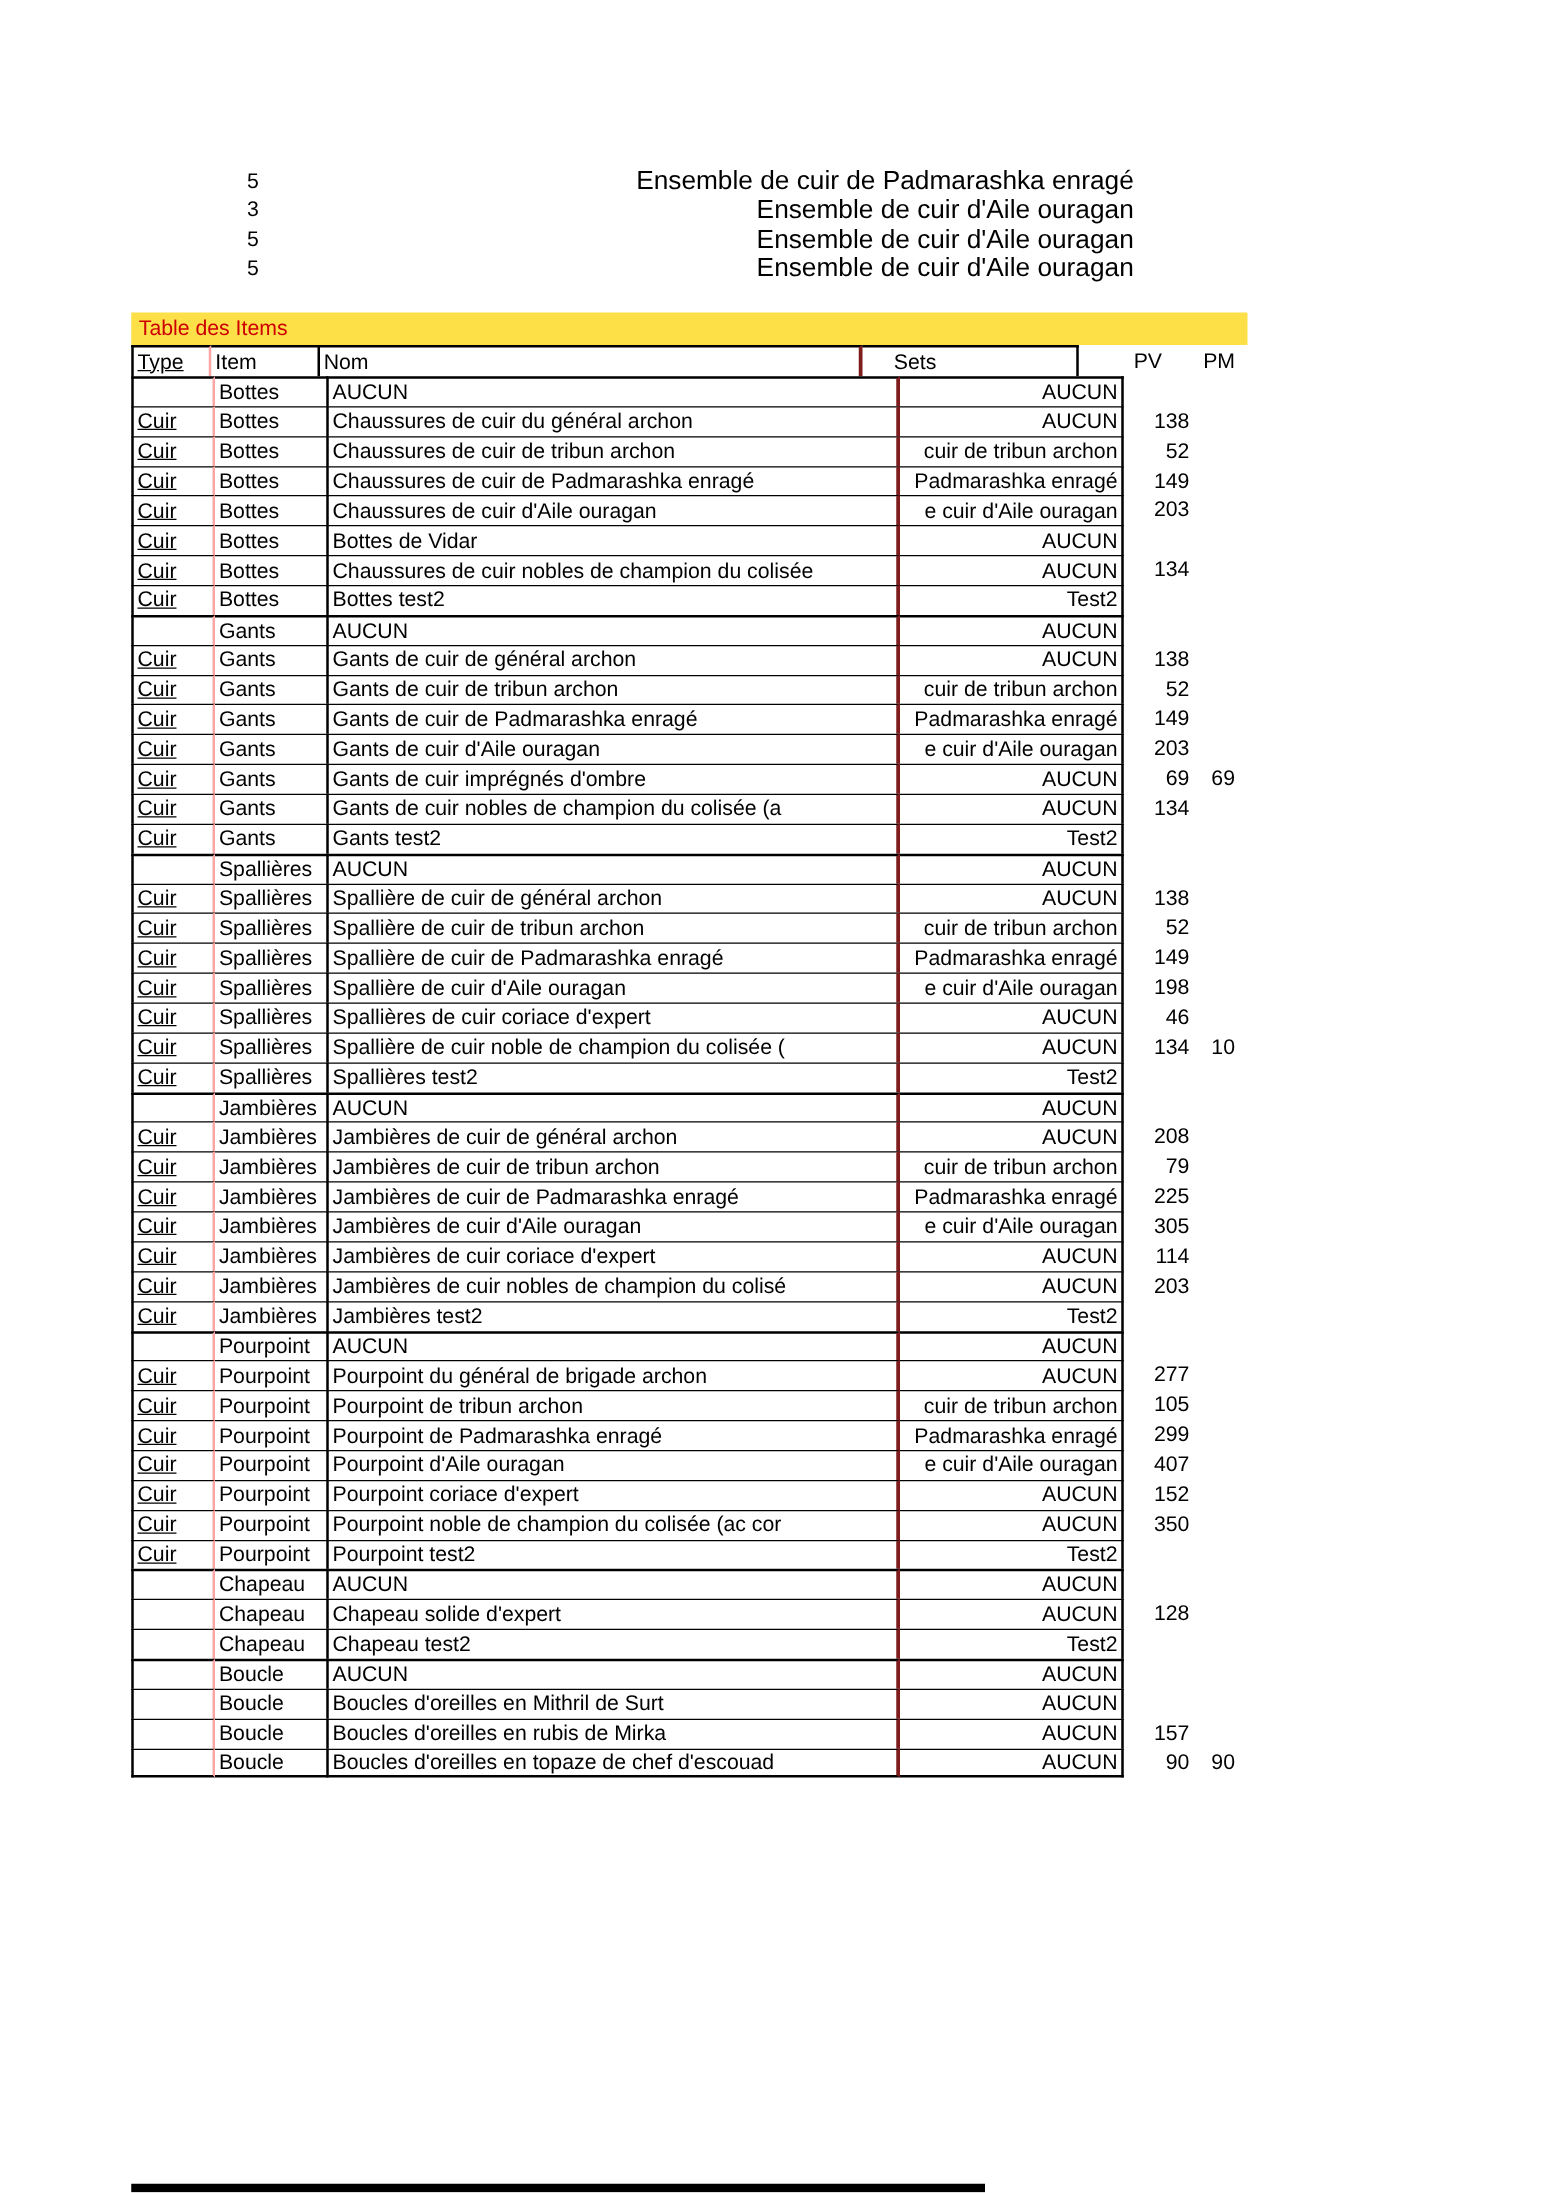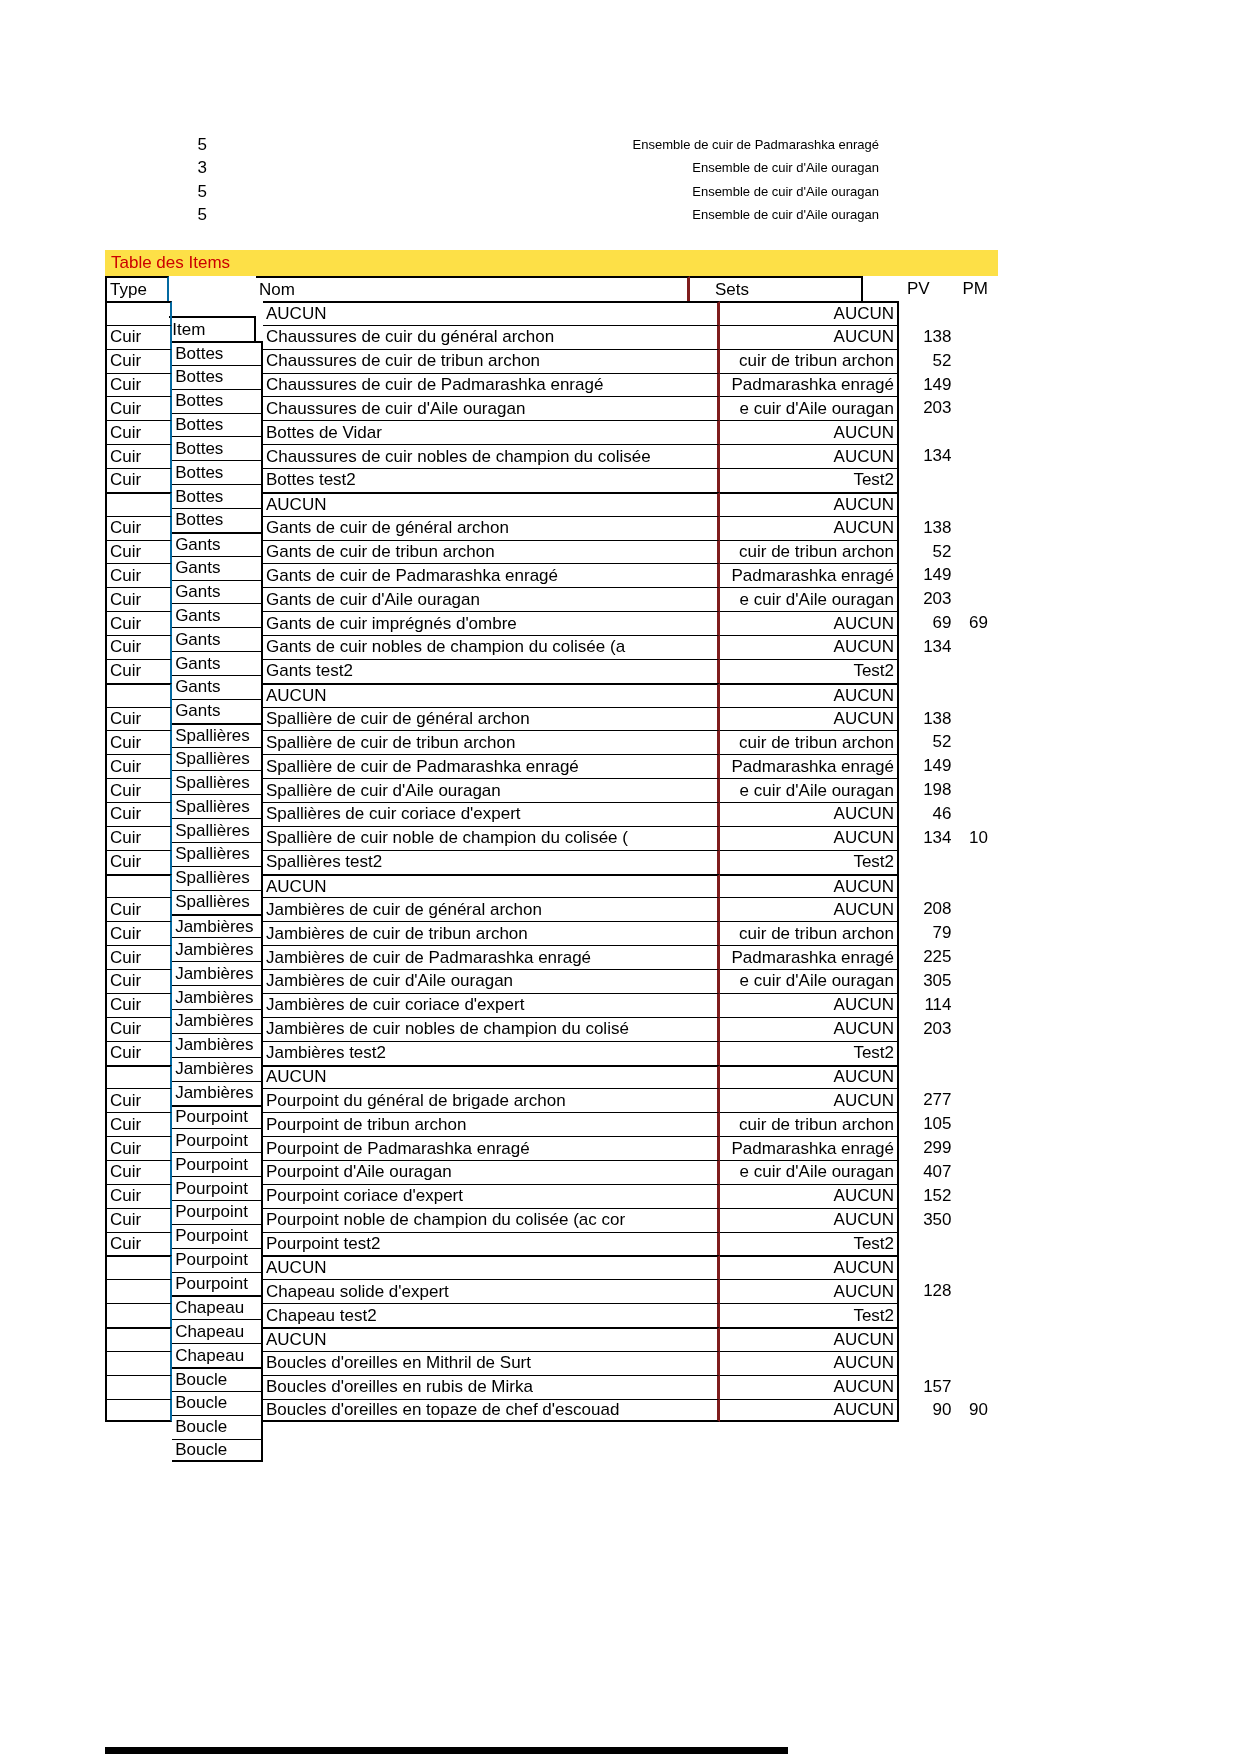--- a/index.html
+++ b/index.html
@@ -8,40 +8,40 @@
     font-family:"Liberation Sans", sans-serif; color:#000; overflow:hidden;
   }
   
   .top-entries { position:absolute; left:0; top:133px; width:1000px; }
   .top-line { position:relative; height:23.45px; }
   .top-line .qty {
     position:absolute; left:150px; width:57px; text-align:right;
     font-size:17px; line-height:23.45px; white-space:nowrap;
   }
   .top-line .setname {
-    position:absolute; left:288px; width:591px; text-align:right;
-    font-size:13px; line-height:23.45px; white-space:nowrap; overflow:hidden;
+    position:absolute; left:316px; width:591px; text-align:right;
+    font-size:21px; line-height:23.45px; white-space:nowrap; overflow:hidden;
   }
   
   .tbl-title {
     position:absolute; left:105px; top:250px; width:893px; height:26px;
     background:#fde047; display:flex; align-items:center; padding-left:6px;
     box-sizing:border-box; font-size:17px;
   }
   
   .tbl { position:absolute; left:105px; top:276px; width:885px; }
   .row { display:flex; height:23.87px; }
   .row.hrow { height:25px; }
   .c {
     box-sizing:border-box; display:flex; align-items:center;
     padding:0 3px; font-size:17px; white-space:nowrap; overflow:hidden;
     height:100%;
   }
-  .c-type { width:70px;  border-left:2px solid #000; border-right:2px solid #0369a1; }
-  .c-item { width:95px; border-right:2px solid #000;margin-top:40px; }
+  .c-type { width:70px;  border-left:2px solid #000; border-right:2px solid #fca5a5;text-decoration:underline; }
+  .c-item { width:95px; border-right:2px solid #000; }
   .c-nom  { width:479px; border-right:3px solid #7f1d1d;text-align:center; }
   .c-sets { width:188px; border-right:2px solid #000; justify-content:flex-end; }
   .c-pv   { width:58px;  justify-content:flex-end; padding-right:3px; }
   .c-pm   { width:37px;  justify-content:flex-end; padding-right:2px; }
   .row .cb { border-top:1px solid #000; }
   .row.hrow .cb { border-top:2px solid #000; }
   .row.sec .cb { border-top:2px solid #000; }
   .row.last .cb { border-bottom:2px solid #000; }
   .hrow .c-sets { justify-content:flex-start;padding-left:25px; }
   .hrow .c-pv { justify-content:flex-start; padding-left:4px;margin-left:40px; }

